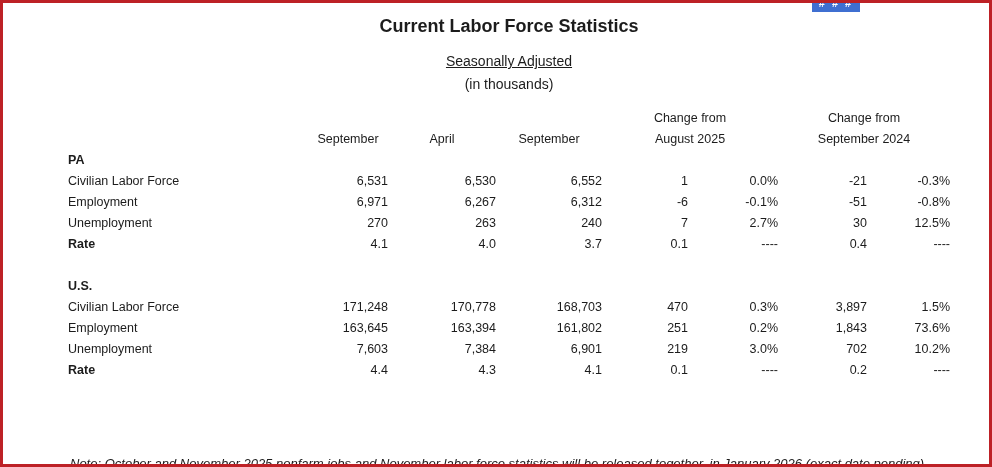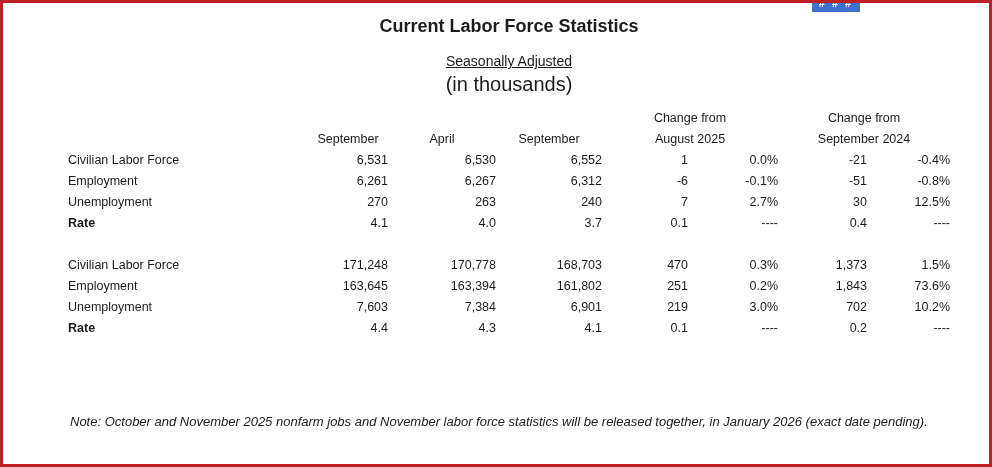--- a/index.html
+++ b/index.html
@@ -20,21 +20,21 @@
     overflow:hidden;
   }
   .highlight-artifact span {
     display:block; margin-top:-6px;
     color:#ffffff; font-size:11px; font-weight:bold;
     letter-spacing:2px; text-align:center;
   }
   .content { margin:10px 0 0 65px; width:882px; }
   .title { margin:12px; font-size:18px; line-height:23px; font-weight:bold; text-align:center; }
   .subtitle { margin:15px 0 0 0; font-size:14px; line-height:17px; text-align:center; text-decoration:underline; }
-  .unit-note { margin:6px 0 0 0; font-size:20px; line-height:17px; text-align:center; }
+  .unit-note { margin:6px 0 0 0; font-size:14px; line-height:17px; text-align:center; }
   table.stats {
     border-collapse:collapse; table-layout:fixed;
     width:882px; margin-top:14px;
     font-size:12.5px;
   }
   table.stats td {
     height:21px; padding:0;
     vertical-align:middle; white-space:nowrap;
     overflow:hidden;
   }
@@ -95,32 +95,42 @@
           <td></td>
           <td class="center">September</td>
           <td class="center">April</td>
           <td class="center">September</td>
           <td colspan="2" class="center">August 2025</td>
           <td colspan="2" class="center">September 2024</td>
         </tr>
       </thead>
       <tbody>
         <tr>
+          <td class="bold">PA</td>
+          <td></td>
+            <td></td>
+            <td></td>
+            <td></td>
+            <td></td>
+            <td></td>
+            <td></td>
+        </tr>
+        <tr>
           <td>Civilian Labor Force</td>
           <td class="right">6,531</td>
           <td class="right">6,530</td>
           <td class="right">6,552</td>
           <td class="right">1</td>
           <td class="right">0.0%</td>
           <td class="right">-21</td>
-          <td class="right">-0.4%</td>
+          <td class="right">-0.3%</td>
         </tr>
         <tr>
           <td>Employment</td>
-          <td class="right">6,261</td>
+          <td class="right">6,971</td>
           <td class="right">6,267</td>
           <td class="right">6,312</td>
           <td class="right">-6</td>
           <td class="right">-0.1%</td>
           <td class="right">-51</td>
           <td class="right">-0.8%</td>
         </tr>
         <tr>
           <td>Unemployment</td>
           <td class="right">270</td>
@@ -138,27 +148,37 @@
           <td class="right">3.7</td>
           <td class="right">0.1</td>
           <td class="right">----</td>
           <td class="right">0.4</td>
           <td class="right">----</td>
         </tr>
         <tr>
           <td colspan="8"></td>
         </tr>
         <tr>
+          <td class="bold">U.S.</td>
+          <td></td>
+            <td></td>
+            <td></td>
+            <td></td>
+            <td></td>
+            <td></td>
+            <td></td>
+        </tr>
+        <tr>
           <td>Civilian Labor Force</td>
           <td class="right">171,248</td>
           <td class="right">170,778</td>
           <td class="right">168,703</td>
           <td class="right">470</td>
           <td class="right">0.3%</td>
-          <td class="right">1,373</td>
+          <td class="right">3,897</td>
           <td class="right">1.5%</td>
         </tr>
         <tr>
           <td>Employment</td>
           <td class="right">163,645</td>
           <td class="right">163,394</td>
           <td class="right">161,802</td>
           <td class="right">251</td>
           <td class="right">0.2%</td>
           <td class="right">1,843</td>

